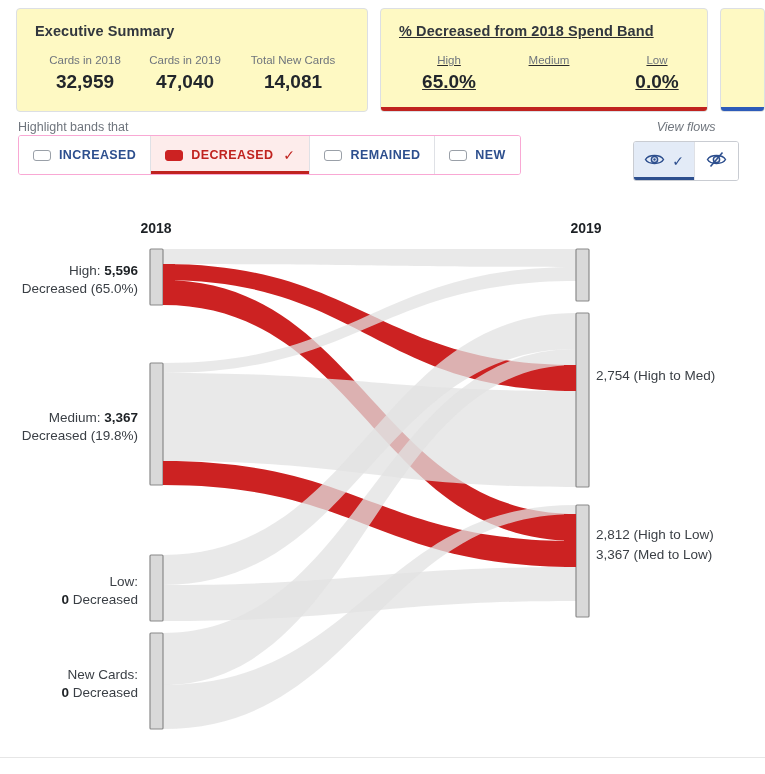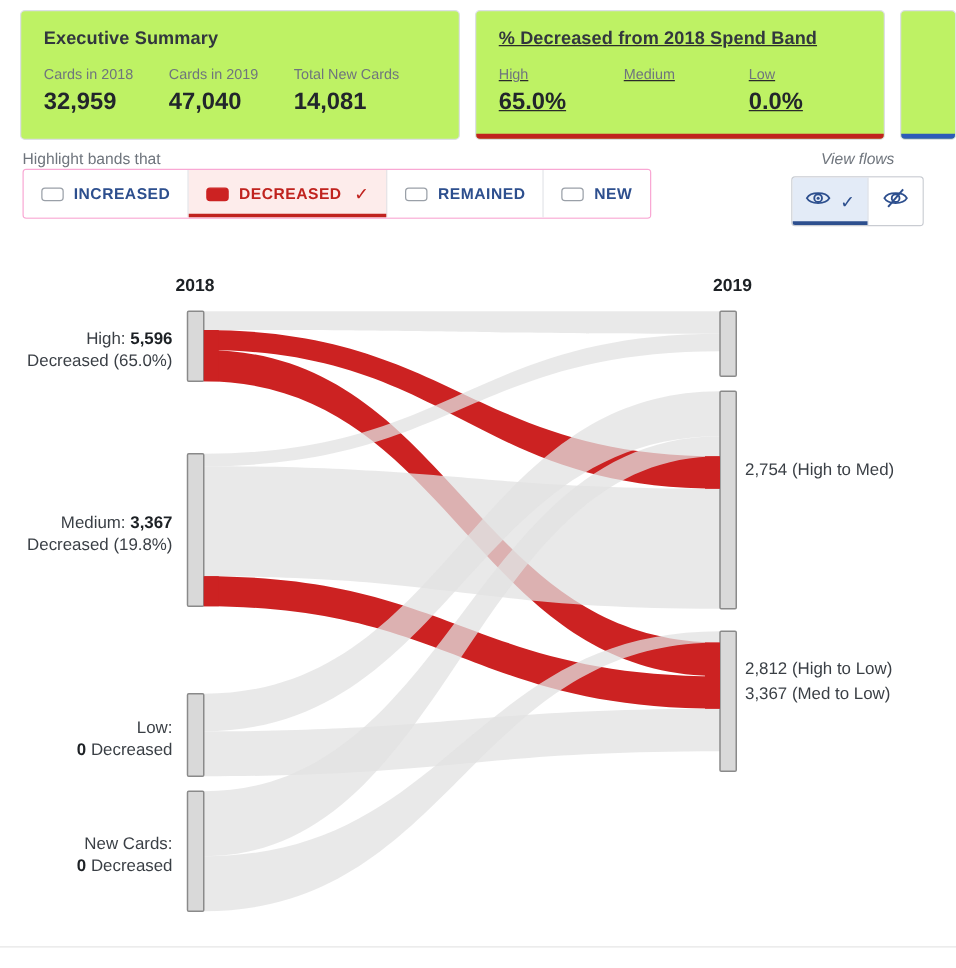--- a/index.html
+++ b/index.html
@@ -19,21 +19,21 @@
   
   .kpi-row {
     display: flex;
     gap: 12px;
     padding: 8px 0 0 16px;
     height: 112px;
     box-sizing: border-box;
     overflow: hidden;
   }
   .kpi-card {
-    background: #bef264;
+    background: #fef9c3;
     border: 1px solid #dcdfe4;
     border-radius: 4px;
     box-sizing: border-box;
     padding: 14px 18px 0 18px;
     position: relative;
     height: 104px;
   }
   .kpi-card.c1 { width: 352px; }
   .kpi-card.c2 { width: 328px; text-decoration: underline; }
   .kpi-card.c3 { width: 352px; }
@@ -47,20 +47,21 @@
   }
   .kpi-title {
     font-size: 14.5px;
     font-weight: bold;
     color: #32373e;
     letter-spacing: .1px;
     margin: 0 0 14px 0;
   }
   .kpi-metrics {
     display: flex;
+    text-align: center;
   }
   .kpi-metric {
     width: 100px;
     flex: 0 0 auto;
   }
   .kpi-metric.wide { width: 116px; }
   .kpi-label {
     font-size: 11.5px;
     color: #6f757d;
     line-height: 15px;

